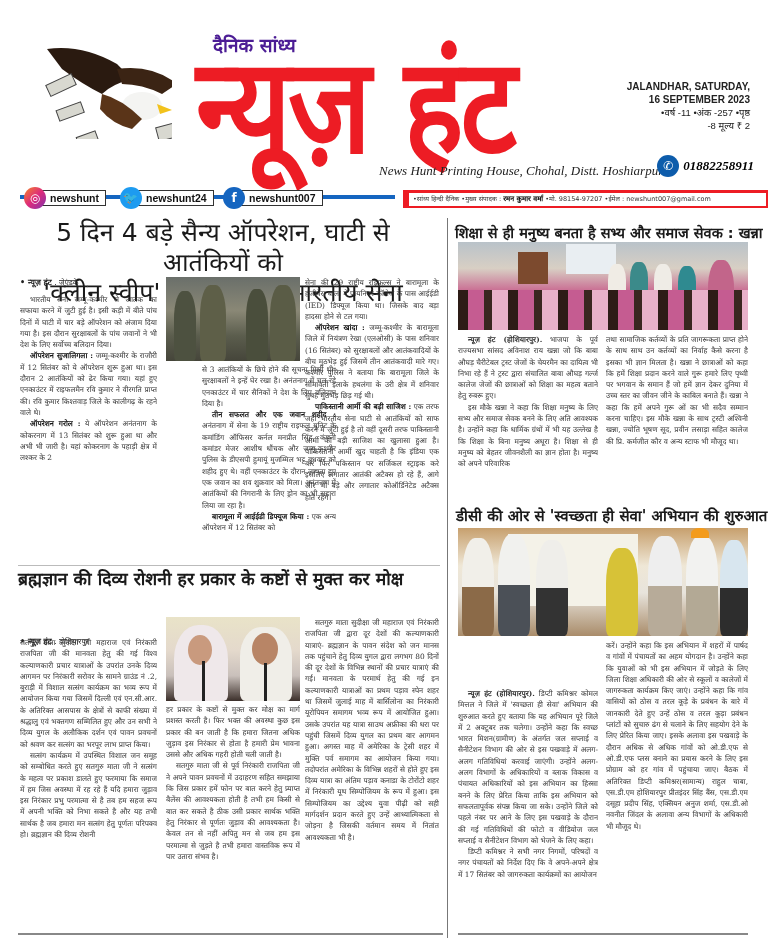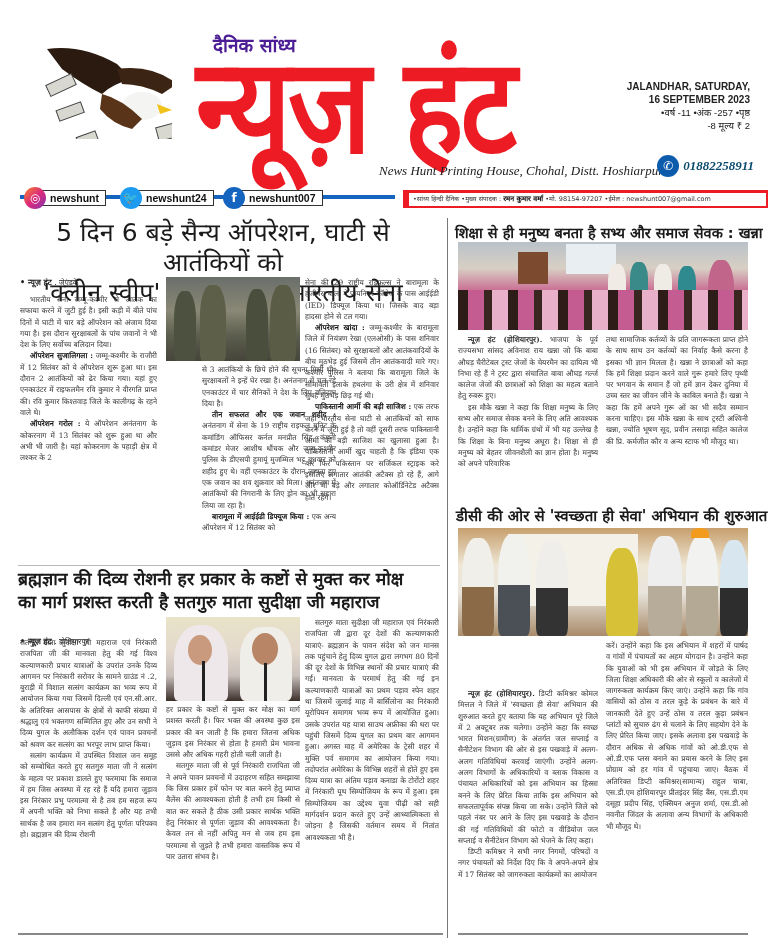--- a/index.html
+++ b/index.html
@@ -9,21 +9,21 @@
   
   .masthead { position: absolute; left: 0; top: 0; width: 768px; height: 185px; }
   .eagle { position: absolute; left: 22px; top: 24px; width: 150px; height: 115px; }
   .tagline-hi { position: absolute; left: 213px; top: 32px; font-family: "DejaVu Sans", sans-serif; font-size: 19px; font-weight: bold; color: #4c1d95; }
   .brand { position: absolute; left: 196px; top: 22px; font-family: "DejaVu Sans", sans-serif; font-weight: bold; color: #ed1c24; font-size: 112px; letter-spacing: -3px; line-height: 1; transform: scaleY(1.18); transform-origin: top left; top: 40px; }
   .dateline { position: absolute; right: 18px; top: 80px; text-align: right; font-family: "Liberation Sans", sans-serif; font-size: 9.5px; color: #222; line-height: 13px; }
   .dateline .b { font-weight: bold; font-size: 10px; }
   .printline { position: absolute; left: 379px; top: 163px; font-family: "Liberation Serif", serif; font-style: italic; font-weight: normal; font-size: 13px; color: #222; }
   .phone { position: absolute; right: 14px; top: 155px; display: flex; align-items: center; gap: 4px; }
   .phone .ic { width: 22px; height: 22px; border-radius: 50%; background: #0d5cab; color: #fff; font-size: 12px; display: flex; align-items: center; justify-content: center; font-family: "DejaVu Sans", sans-serif; }
-  .phone .num { font-family: "Liberation Serif", serif; font-style: italic; font-weight: bold; font-size: 13px; color: #0c4a6e; }
+  .phone .num { font-family: "Liberation Serif", serif; font-style: italic; font-weight: bold; font-size: 13px; color: #000000; }
 
   
   .socialbar { position: absolute; left: 20px; top: 188px; width: 748px; height: 20px; }
   .socialbar .blueline { position: absolute; left: 0; top: 7px; width: 375px; height: 4px; background: #1565c0; }
   .socialbar .redline { position: absolute; left: 383px; top: 2px; width: 365px; height: 18px; background: #ed1c24; }
   .socialbar .redline .inner { position: absolute; left: 6px; top: 3px; right: 2px; height: 13px; background: #fff; font-family: "DejaVu Sans", sans-serif; font-size: 6.5px; line-height: 13px; padding-left: 4px; color: #333; white-space: nowrap; overflow: hidden; }
   .socialbar .redline .inner b { color: #000; font-size: 7px; }
   .sitem { position: absolute; top: 0; height: 20px; display: flex; align-items: center; }
   .sitem .circ { width: 22px; height: 22px; border-radius: 50%; display: flex; align-items: center; justify-content: center; color: #fff; font-family: "DejaVu Sans", sans-serif; font-weight: bold; font-size: 12px; position: relative; z-index: 2; }
   .sitem .lbl { background: #fff; border: 1px solid #333; height: 16px; line-height: 14px; padding: 0 6px 0 8px; margin-left: -5px; font-family: "Liberation Sans", sans-serif; font-weight: bold; font-size: 10.5px; color: #111; }
@@ -89,21 +89,21 @@
   <div class="sitem" style="left:203px;">
     <span class="circ" style="background:#1565c0;">f</span>
     <span class="lbl">newshunt007</span>
   </div>
   <div class="redline">
     <div class="inner"><span>•सांध्य हिन्दी दैनिक •मुख्य संपादक : </span><b>रमन कुमार वर्मा</b><span> •मो. 98154-97207 •ईमेल : newshunt007@gmail.com</span></div>
   </div>
 </div>
 
 <div class="hl" style="left:18px; top:218px; width:410px; font-size:25px; line-height:30px; text-align:center; font-weight:normal;">
-  <div>5 दिन 6 बड़े सैन्य ऑपरेशन, घाटी से आतंकियों को</div>
+  <div>5 दिन 4 बड़े सैन्य ऑपरेशन, घाटी से आतंकियों को</div>
   <div>'क्लीन स्वीप' करने में जुटी भारतीय सेना</div>
 </div>
 <div class="byline" style="left:20px; top:276px;">
   <b>• न्यूज़ हंट</b> <span>. जेएंडके</span>
 </div>
 <div class="col" style="left:20px; top:294px; width:137px; height:260px;">
   <p>भारतीय सेना जम्मू-कश्मीर से आतंक का सफाया करने में जुटी हुई है। इसी कड़ी में बीते पांच दिनों में घाटी में चार बड़े ऑपरेशन को अंजाम दिया गया है। इस दौरान सुरक्षाबलों के पांच जवानों ने भी देश के लिए सर्वोच्च बलिदान दिया।</p>
   <p><span class="sub">ऑपरेशन सुजालिगला :</span><span> जम्मू-कश्मीर के राजौरी में 12 सितंबर को ये ऑपरेशन शुरू हुआ था। इस दौरान 2 आतंकियों को ढेर किया गया। यहां हुए एनकाउंटर में राइफलमैन रवि कुमार ने वीरगति प्राप्त की। रवि कुमार किश्तवाड़ जिले के कालीगढ़ के रहने वाले थे।</span></p>
   <p><span class="sub">ऑपरेशन गरोल :</span><span> ये ऑपरेशन अनंतनाग के कोकरनाग में 13 सितंबर को शुरू हुआ था और अभी भी जारी है। यहां कोकरनाग के पहाड़ी क्षेत्र में लश्कर के 2</span></p>
 </div>
@@ -162,21 +162,20 @@
   <p>डिप्टी कमिश्नर ने सभी नगर निगमों, परिषदों व नगर पंचायतों को निर्देश दिए कि वे अपने-अपने क्षेत्र में 17 सितंबर को जागरुकता कार्यक्रमों का आयोजन</p>
 </div>
 <div class="col" style="left:606px; top:640px; width:142px; height:296px;">
   <p style="text-indent:0">करें। उन्होंने कहा कि इस अभियान में शहरों में पार्षद व गांवों में पंचायतों का अहम योगदान है। उन्होंने कहा कि युवाओं को भी इस अभियान में जोड़ते के लिए जिला शिक्षा अधिकारी की ओर से स्कूलों व कालेजों में जागरुकता कार्यक्रम किए जाएं। उन्होंने कहा कि गांव वासियों को ठोस व तरल कूड़े के प्रबंधन के बारे में जानकारी देते हुए उन्हें ठोस व तरल कूड़ा प्रबंधन प्लांटों को सुचारु ढंग से चलाने के लिए सहयोग देने के लिए प्रेरित किया जाए। इसके अलावा इस पखवाड़े के दौरान अधिक से अधिक गांवों को ओ.डी.एफ से ओ.डी.एफ प्लस बनाने का प्रयास करने के लिए इस प्रोग्राम को हर गांव में पहुंचाया जाए। बैठक में अतिरिक्त डिप्टी कमिश्नर(सामान्य) राहुल चाबा, एस.डी.एम होशियारपुर प्रीतइंदर सिंह बैंस, एस.डी.एम दसूहा प्रदीप सिंह, एक्सियन अनुज शर्मा, एस.डी.ओ नवनीत जिंदल के अलावा अन्य विभागों के अधिकारी भी मौजूद थे।</p>
 </div>
 <div class="rule-h" style="left:458px; top:933px; width:290px;"></div>
 
 <div class="rule-h" style="left:18px; top:565px; width:422px; height:1px; background:#bbb;"></div>
 <div class="hl" style="left:18px; top:568px; width:425px; font-size:17.5px; line-height:23px; white-space:nowrap;">
   <div>ब्रह्मज्ञान की दिव्य रोशनी हर प्रकार के कष्टों से मुक्त कर मोक्ष</div>
-  <div>का मार्ग प्रशस्त करती है सतगुरु माता सुदीक्षा जी महाराज</div>
 </div>
 <div class="byline" style="left:20px; top:615px;margin-top:20px;">
   <b>• न्यूज़ हंट</b> <span>. होशियारपुर</span>
 </div>
 <div class="col" style="left:20px; top:637px; width:137px; height:292px;">
   <p style="text-indent:0">सतगुरु माता सुदीक्षा जी महाराज एवं निरंकारी राजपिता जी की मानवता हेतु की गई विश्व कल्याणकारी प्रचार यात्राओं के उपरांत उनके दिव्य आगमन पर निरंकारी सरोवर के सामने ग्राउंड नं .2, बुराड़ी में विशाल सत्संग कार्यक्रम का भव्य रूप में आयोजन किया गया जिसमें दिल्ली एवं एन.सी.आर. के अतिरिक्त आसपास के क्षेत्रों से काफी संख्या में श्रद्धालु एवं भक्तगण सम्मिलित हुए और उन सभी ने दिव्य युगल के अलौकिक दर्शन एवं पावन प्रवचनों को श्रवण कर सत्संग का भरपूर लाभ प्राप्त किया।</p>
   <p>सत्संग कार्यक्रम में उपस्थित विशाल जन समूह को सम्बोधित करते हुए सतगुरु माता जी ने सत्संग के महत्व पर प्रकाश डालते हुए फरमाया कि समाज में हम जिस अवस्था में रह रहे हैं यदि हमारा जुड़ाव इस निरंकार प्रभु परमात्मा से है तब हम सहज रूप में अपनी भक्ति को निभा सकते है और यह तभी सार्थक है जब हमारा मन सत्संग हेतु पूर्णतः परिपक्व हो। ब्रह्मज्ञान की दिव्य रोशनी</p>
 </div>
 <div class="photo p-guru" style="left:166px; top:617px; width:134px; height:84px;">
   <div class="fig" style="left:8px; top:8px; width:54px; height:76px; background:#efe8ea; border-radius:45% 45% 8% 8%;"></div>

